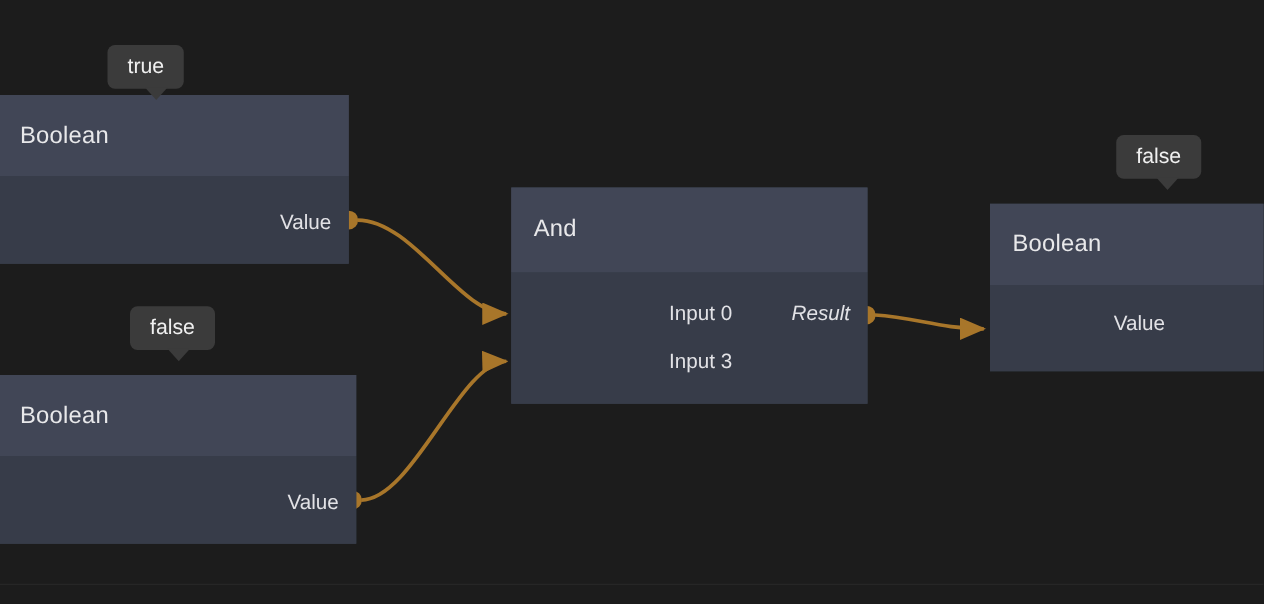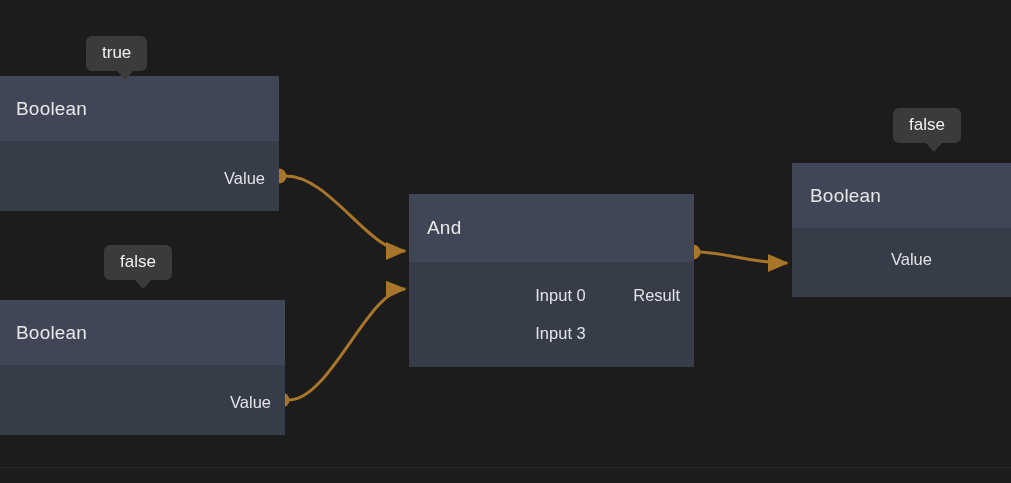--- a/index.html
+++ b/index.html
@@ -143,32 +143,32 @@
         <span>Value</span>
       </div>
     </div>
   </div>
 
   <div class="tooltip" style="left:104px; top:245px;">
     <span>false</span>
     <span class="tail" style="left:30px;"></span>
   </div>
 
-  <div class="node" style="left:409px; top:150px; width:285px; height:173px;margin-top:44px;">
+  <div class="node" style="left:409px; top:150px; width:285px; height:173px;">
     <div class="node-header" style="height:68px;">
       <span>And</span>
     </div>
     <div class="node-body" style="height:105px; padding-top:14px;">
       <div class="port-row in">
         <span>Input 0</span>
       </div>
       <div class="port-row in">
         <span>Input 3</span>
       </div>
-      <div class="port-row out" style="position:absolute; right:0; top:14px; width:100%;">
+      <div class="port-row out" style="position:absolute; right:0; top:14px; width:100%;font-style:italic;">
         <span>Result</span>
       </div>
     </div>
   </div>
 
   <div class="node" style="left:792px; top:163px; width:221px; height:134px;">
     <div class="node-header" style="height:65px;">
       <span>Boolean</span>
     </div>
     <div class="node-body" style="height:69px;">

